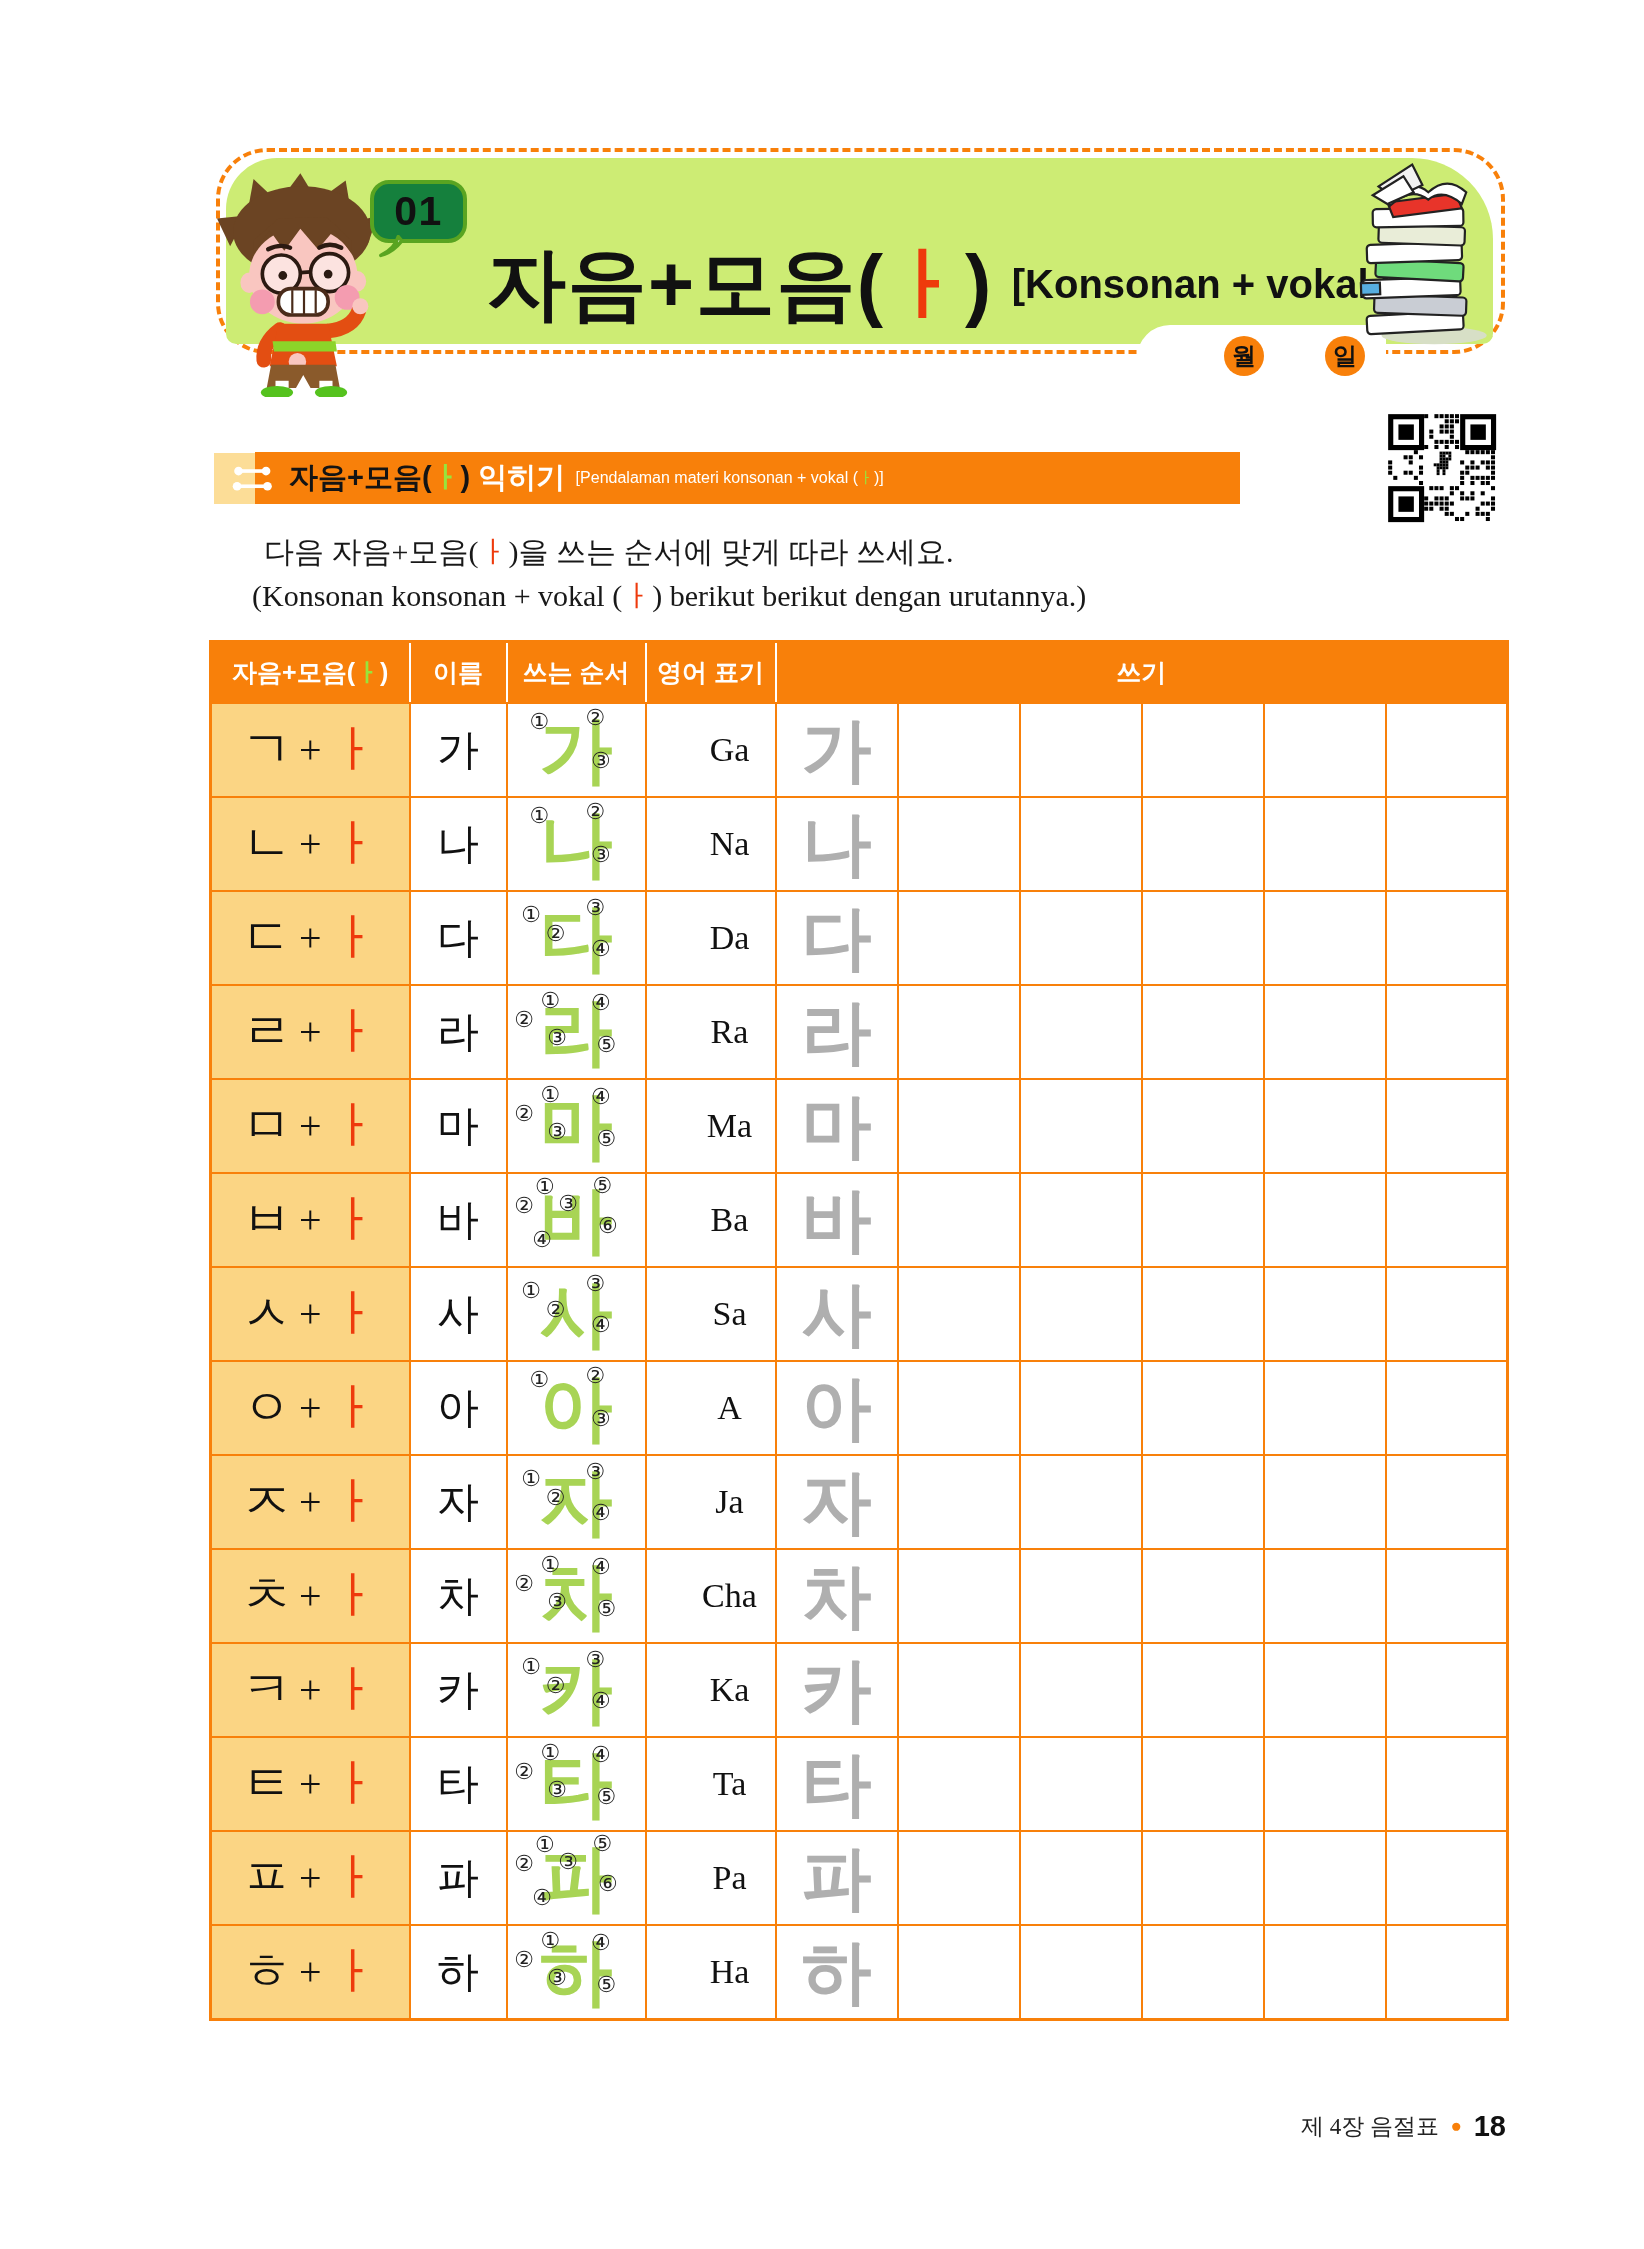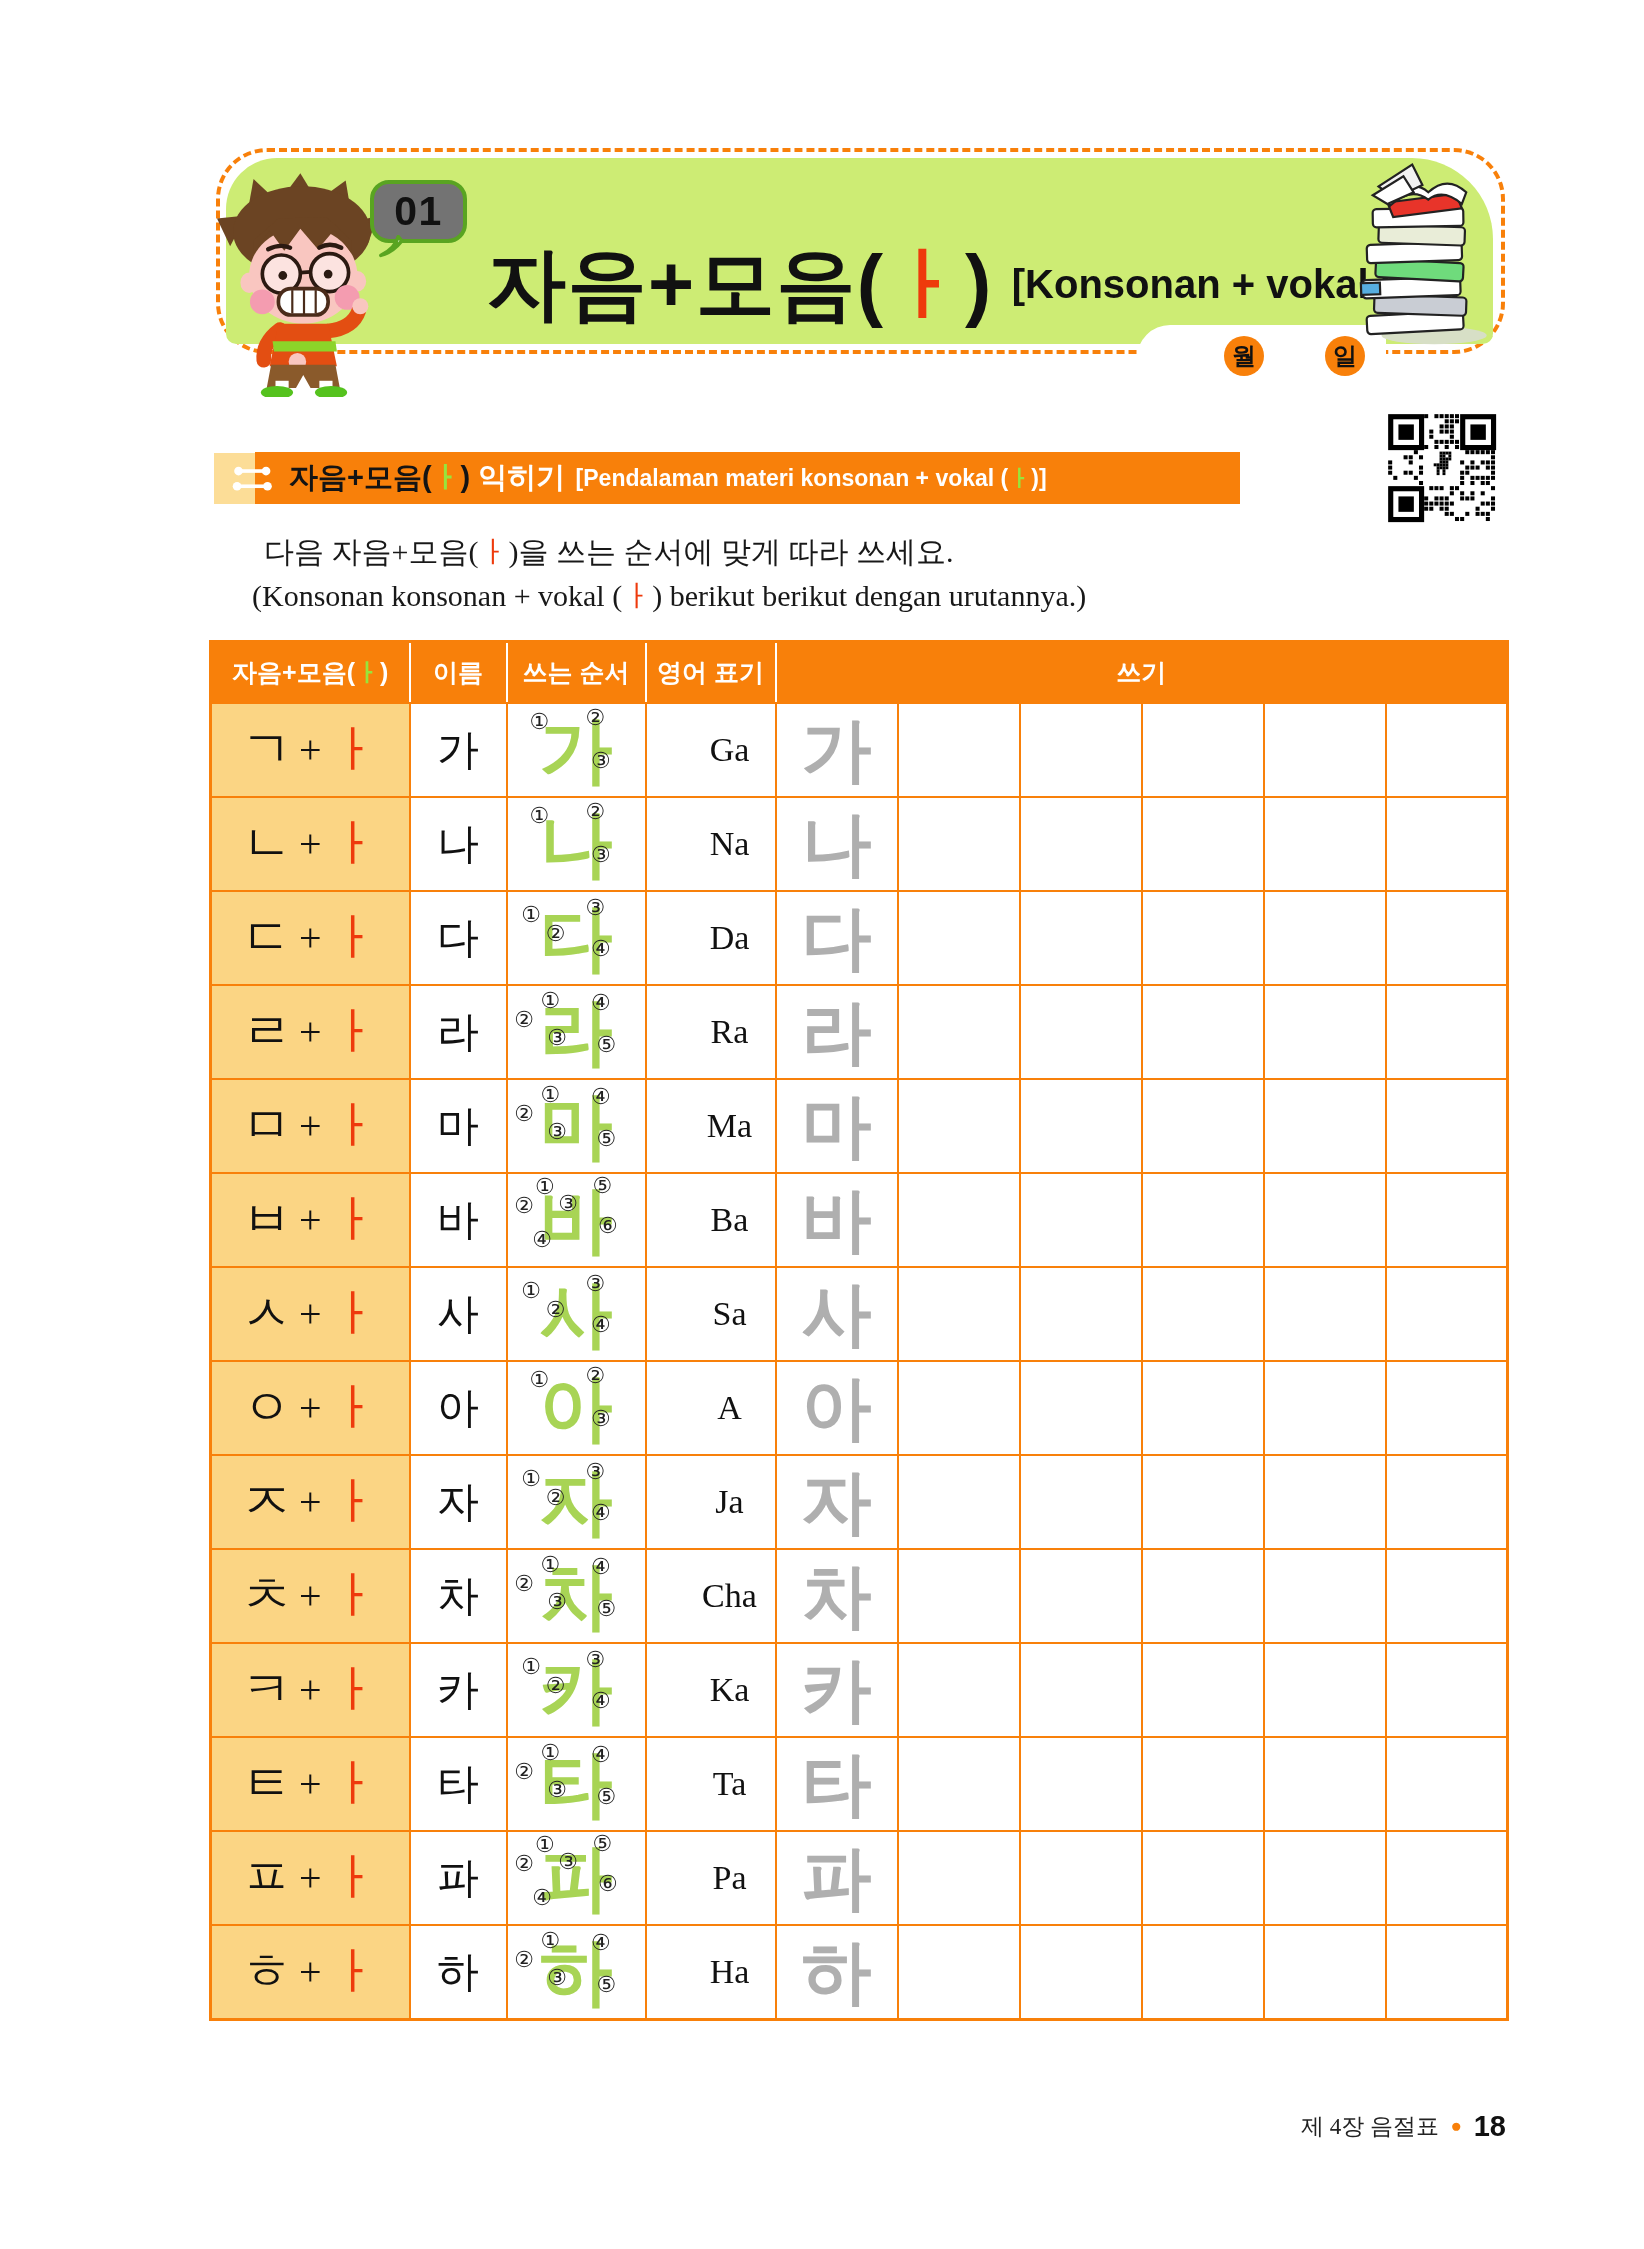--- a/index.html
+++ b/index.html
@@ -18,21 +18,21 @@
   .green-box{position:absolute;left:226px;top:158px;width:1267px;height:186px;
     background:var(--green-bg);border-radius:51px 81px 10.3px 10.3px;z-index:2;}
   .white-notch{position:absolute;left:1137px;top:325px;width:249px;height:51px;
     background:#fff;border-top-left-radius:33px;z-index:3;}
   .date-badge{position:absolute;width:40px;height:40px;border-radius:50%;
     background:var(--orange);color:#111;display:flex;align-items:center;justify-content:center;
     font-size:24px;font-weight:700;z-index:5;}
   #month-badge{left:1224px;top:336px;}
   #day-badge{left:1325px;top:336px;}
 
-  .bubble{position:absolute;left:370px;top:180px;width:97px;height:63px;background:#737373;
+  .bubble{position:absolute;left:370px;top:180px;width:97px;height:63px;background:#15803d;
     border:4.4px solid var(--bubble-green);border-radius:19px;z-index:6;
     display:flex;align-items:center;justify-content:center;font-size:41px;font-weight:800;letter-spacing:1.5px;}
   .bubble svg{position:absolute;left:4.4px;bottom:-19px;}
 
   .title-row{position:absolute;left:487px;top:220px;height:129px;display:flex;align-items:center;gap:19px;z-index:5;white-space:nowrap;}
   .title-main{font-size:79px;font-weight:900;letter-spacing:1.5px;}
   .title-main .v{color:var(--red);}
   .title-sub{font-size:40px;font-weight:700;}
   .title-sub .v{color:var(--sub-red);}
 
@@ -42,21 +42,21 @@
   .qr{position:absolute;left:1383px;top:409px;width:119px;height:119px;z-index:2;background:#fff;}
 
   
   .bar-block{position:absolute;left:214px;top:453px;width:41px;height:51px;background:var(--peach-light);}
   .section-bar{position:absolute;left:255px;top:452px;width:985px;height:52px;background:var(--orange);
     display:flex;align-items:center;padding-left:34px;gap:10.3px;white-space:nowrap;}
   .section-bar .icon{position:absolute;left:-23.4px;top:9.5px;}
   .bar-ko{font-size:29px;font-weight:800;color:#141414;}
   .bar-ko .v{color:var(--lime);}
   .bar-ko .white{color:#fff;}
-  .bar-id{font-size:23px;font-weight:700;color:#fff;}
+  .bar-id{font-size:16px;font-weight:400;color:#fff;}
   .bar-id .v{color:var(--lime);}
 
   .instr{position:absolute;left:264px;font-family:"Liberation Serif",serif;font-size:30px;color:#181818;white-space:nowrap;}
   #instr-ko{top:532px;}
   #instr-id{top:576px;left:252px;}
   .instr .v{color:var(--red);}
 
   
   .table-wrap{position:absolute;left:209px;top:640px;width:1297px;}
   table{border-collapse:collapse;table-layout:fixed;width:1297px;border:3.7px solid var(--orange);}

